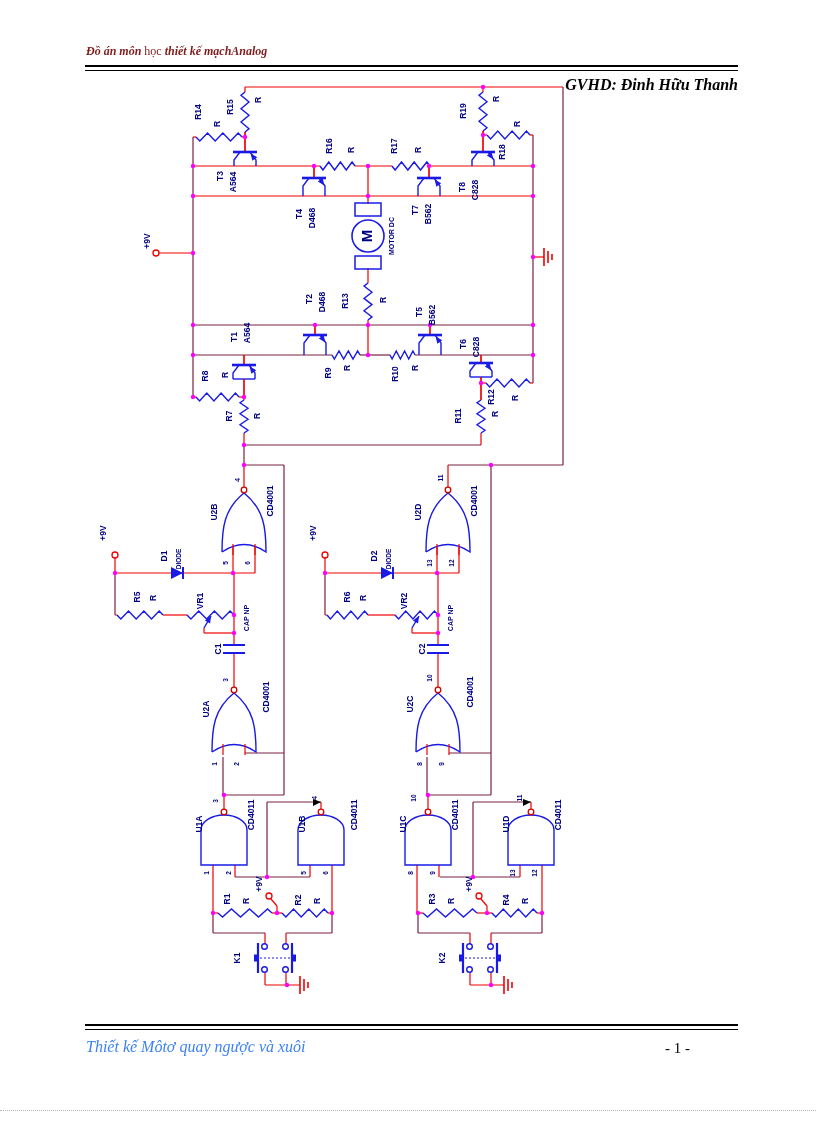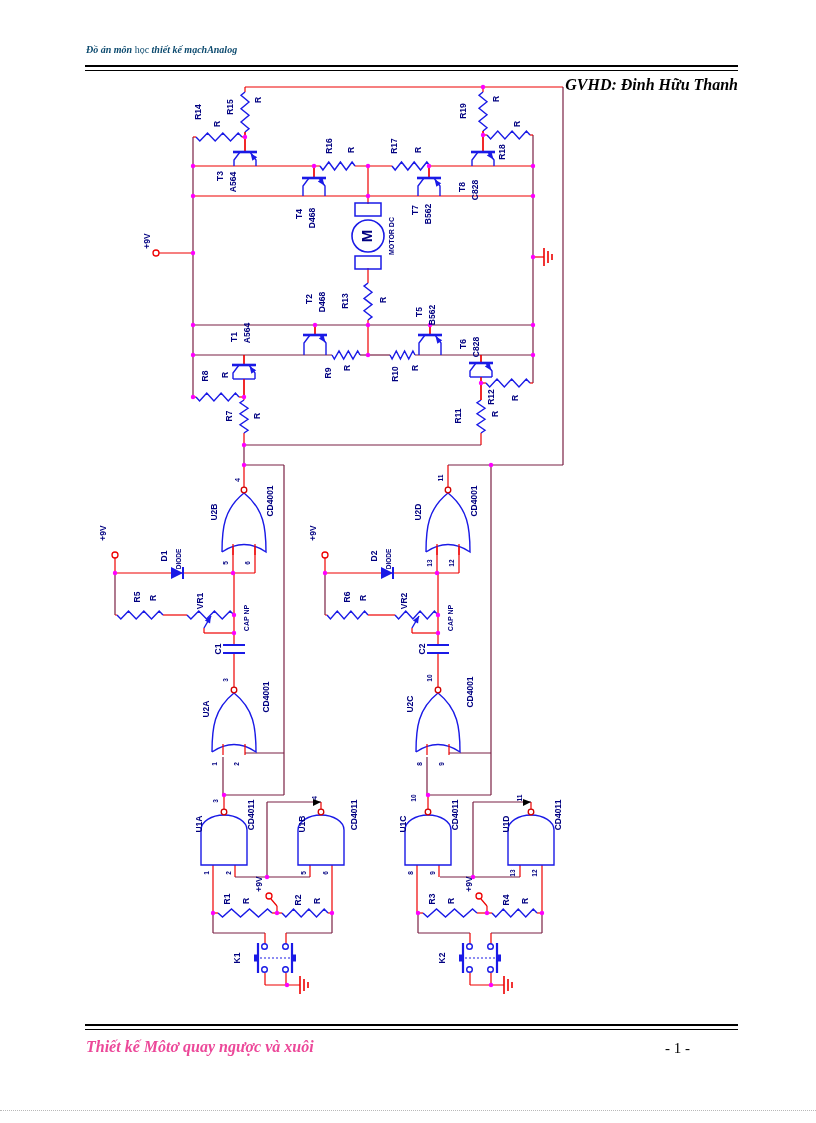--- a/index.html
+++ b/index.html
@@ -1,26 +1,26 @@
 <!DOCTYPE html>
 <html><head>
 <meta charset="utf-8">
 <style>
   html,body{margin:0;padding:0;background:#888;}
   .page{position:relative;width:816px;height:1123px;background:#ffffff;margin:0 auto;overflow:hidden;
         font-family:"Liberation Serif",serif;}
-  .hdr-left{position:absolute;left:86px;top:44px;font-size:10px;font-weight:bold;font-style:italic;color:#0c4a6e;white-space:nowrap;text-align:center;}
+  .hdr-left{position:absolute;left:86px;top:44px;font-size:12px;font-weight:bold;font-style:italic;color:#7f1d1d;white-space:nowrap;text-align:center;}
   .hdr-left .plain{font-weight:normal;font-style:normal;}
   .hdr-right{position:absolute;right:78px;top:44px;font-size:16px;font-weight:bold;font-style:italic;color:#000;margin-top:32px;}
   .rule{position:absolute;left:85px;right:78px;background:#000;}
   .r1{top:65px;height:2.4px;}
   .r2{top:69.6px;height:0.9px;}
   .r3{top:1024px;height:2.4px;}
   .r4{top:1028.6px;height:0.9px;}
-  .ftr-left{position:absolute;left:86px;top:1038px;font-size:16px;font-weight:bold;font-style:italic;color:#ec4899;}
+  .ftr-left{position:absolute;left:86px;top:1038px;font-size:16px;font-weight:normal;font-style:italic;color:#3b82f6;}
   .ftr-page{position:absolute;left:665px;top:1040px;font-size:15px;color:#000;}
   .dotrow{position:absolute;left:0;right:0;top:1110px;border-top:1.5px dotted #b9b9b9;}
   svg{position:absolute;left:0;top:0;}
   svg text{font-family:"Liberation Sans",sans-serif;font-weight:bold;}
 </style>
 </head>
 <body>
 
 <div class="page">
   <div class="hdr-left"><span>Đồ án môn </span><span class="plain">học</span><span> thiết kế mạchAnalog</span></div>

